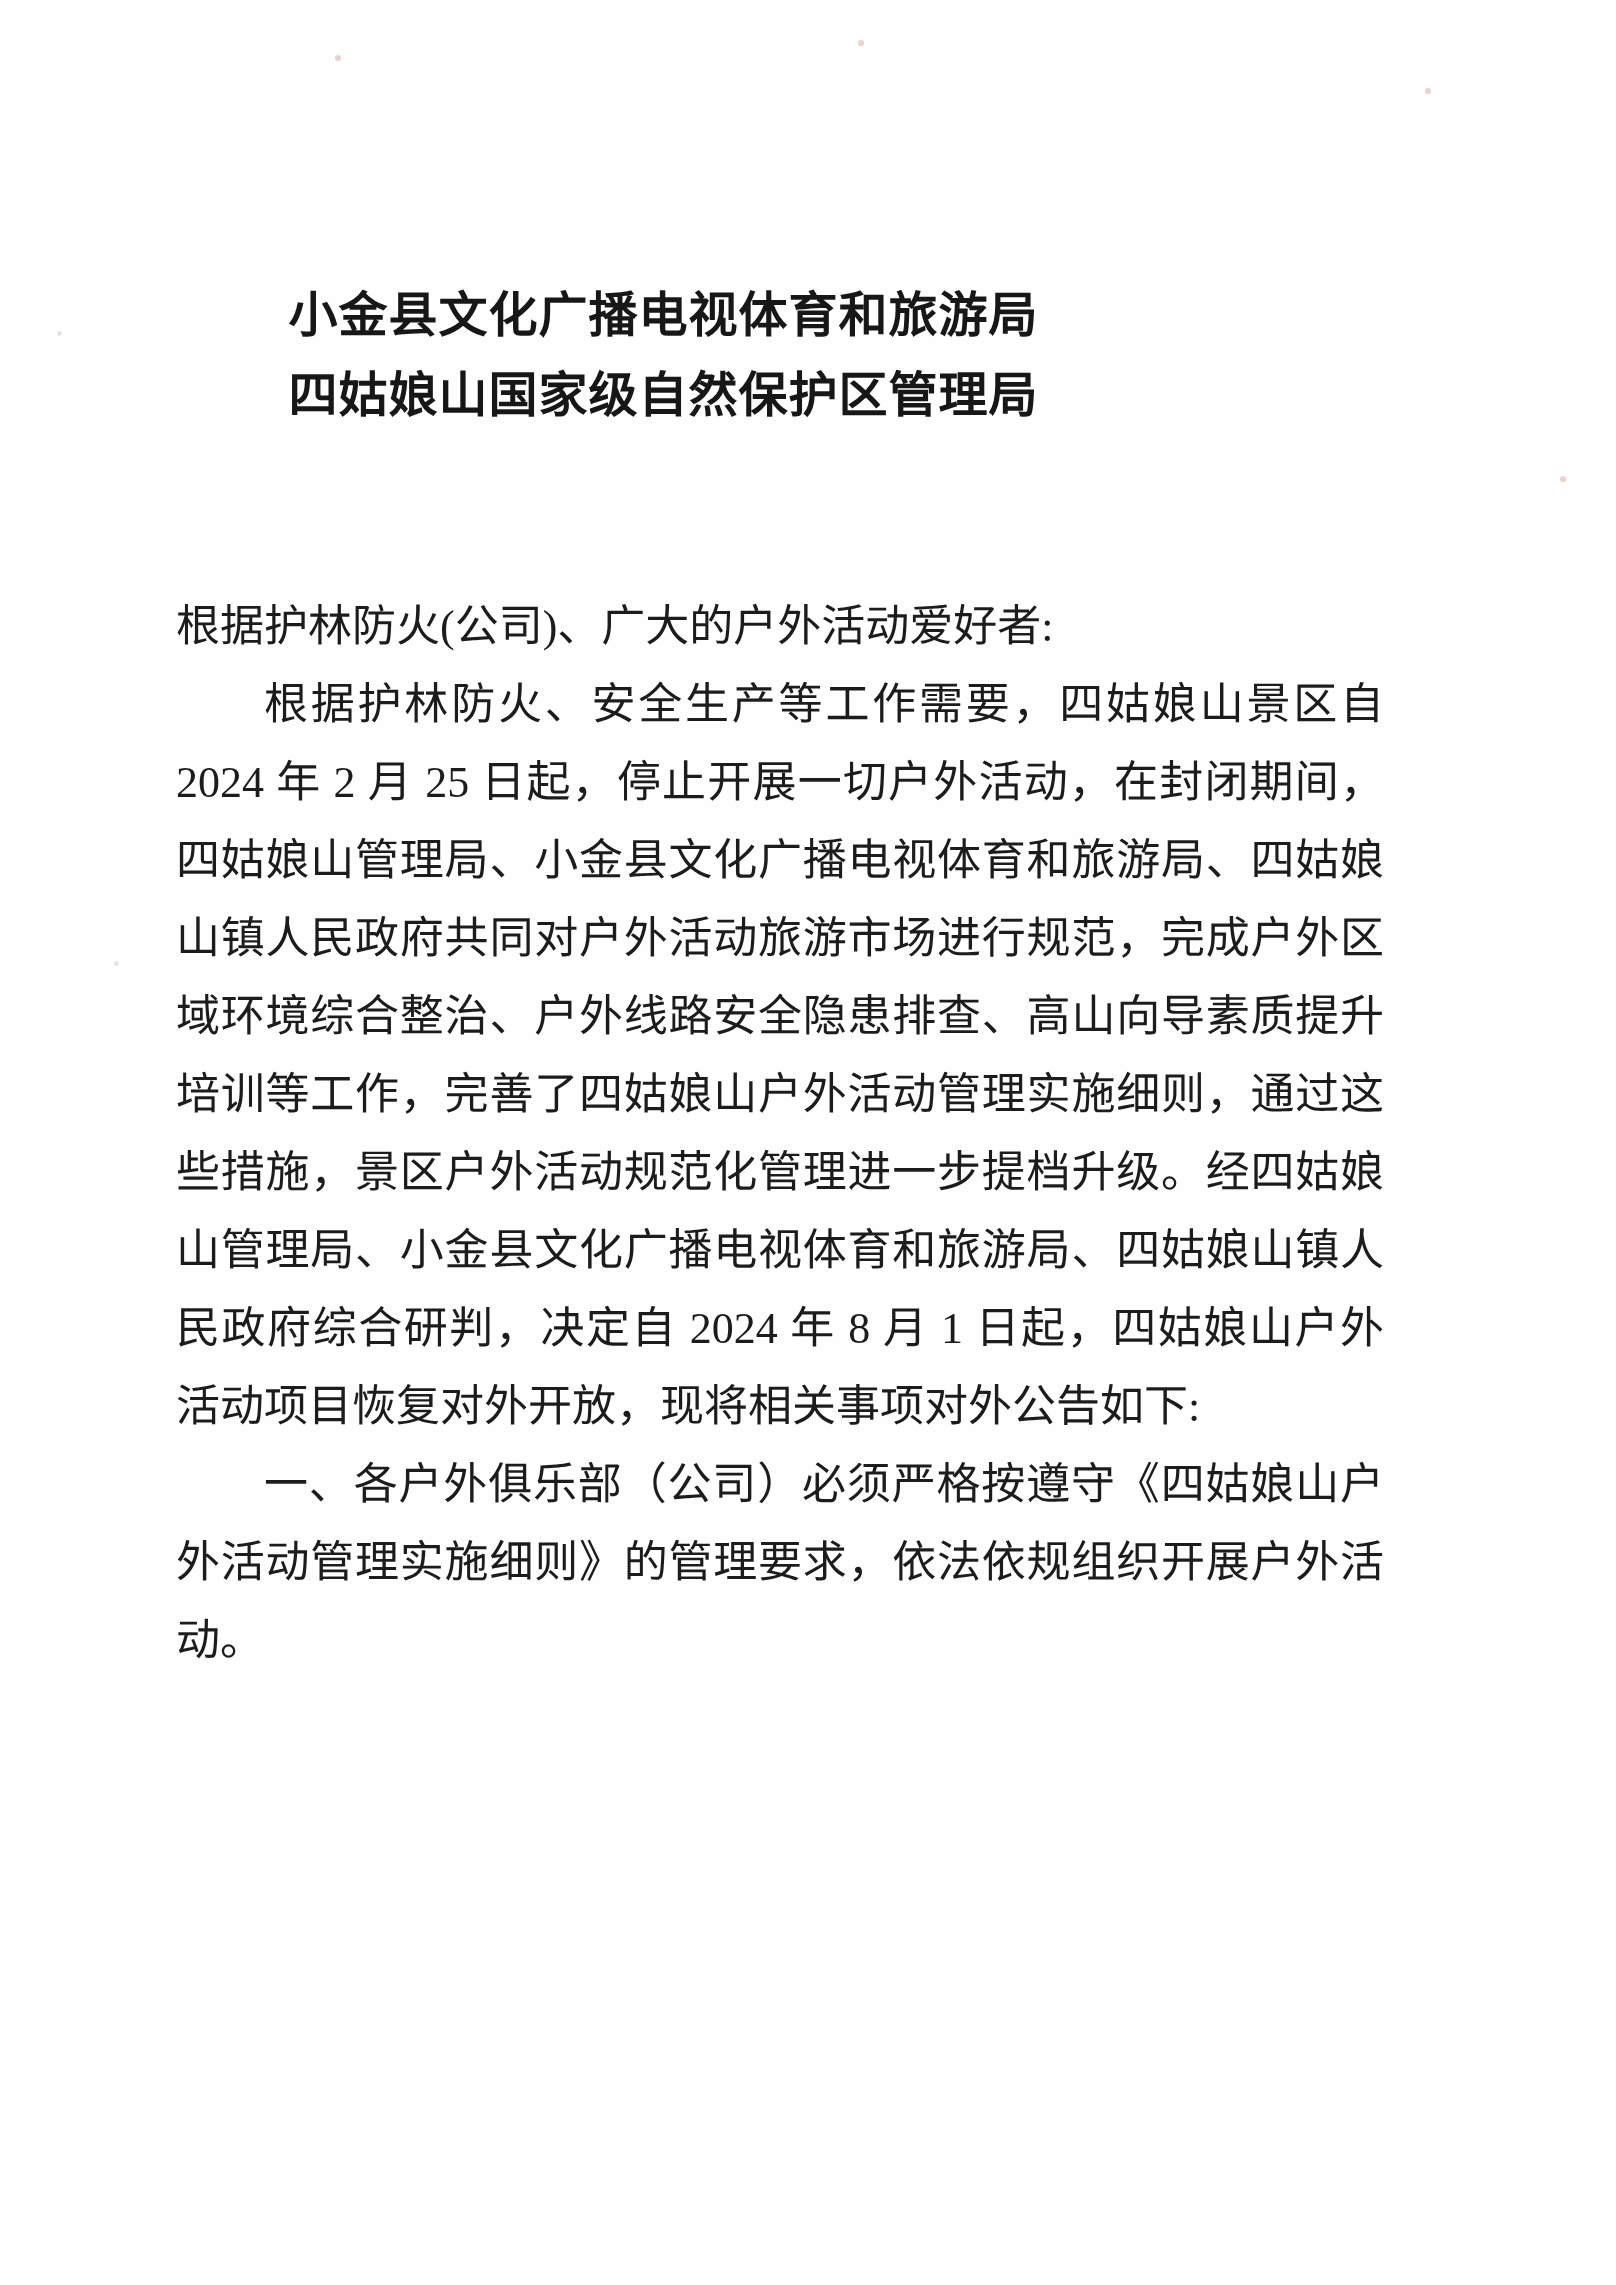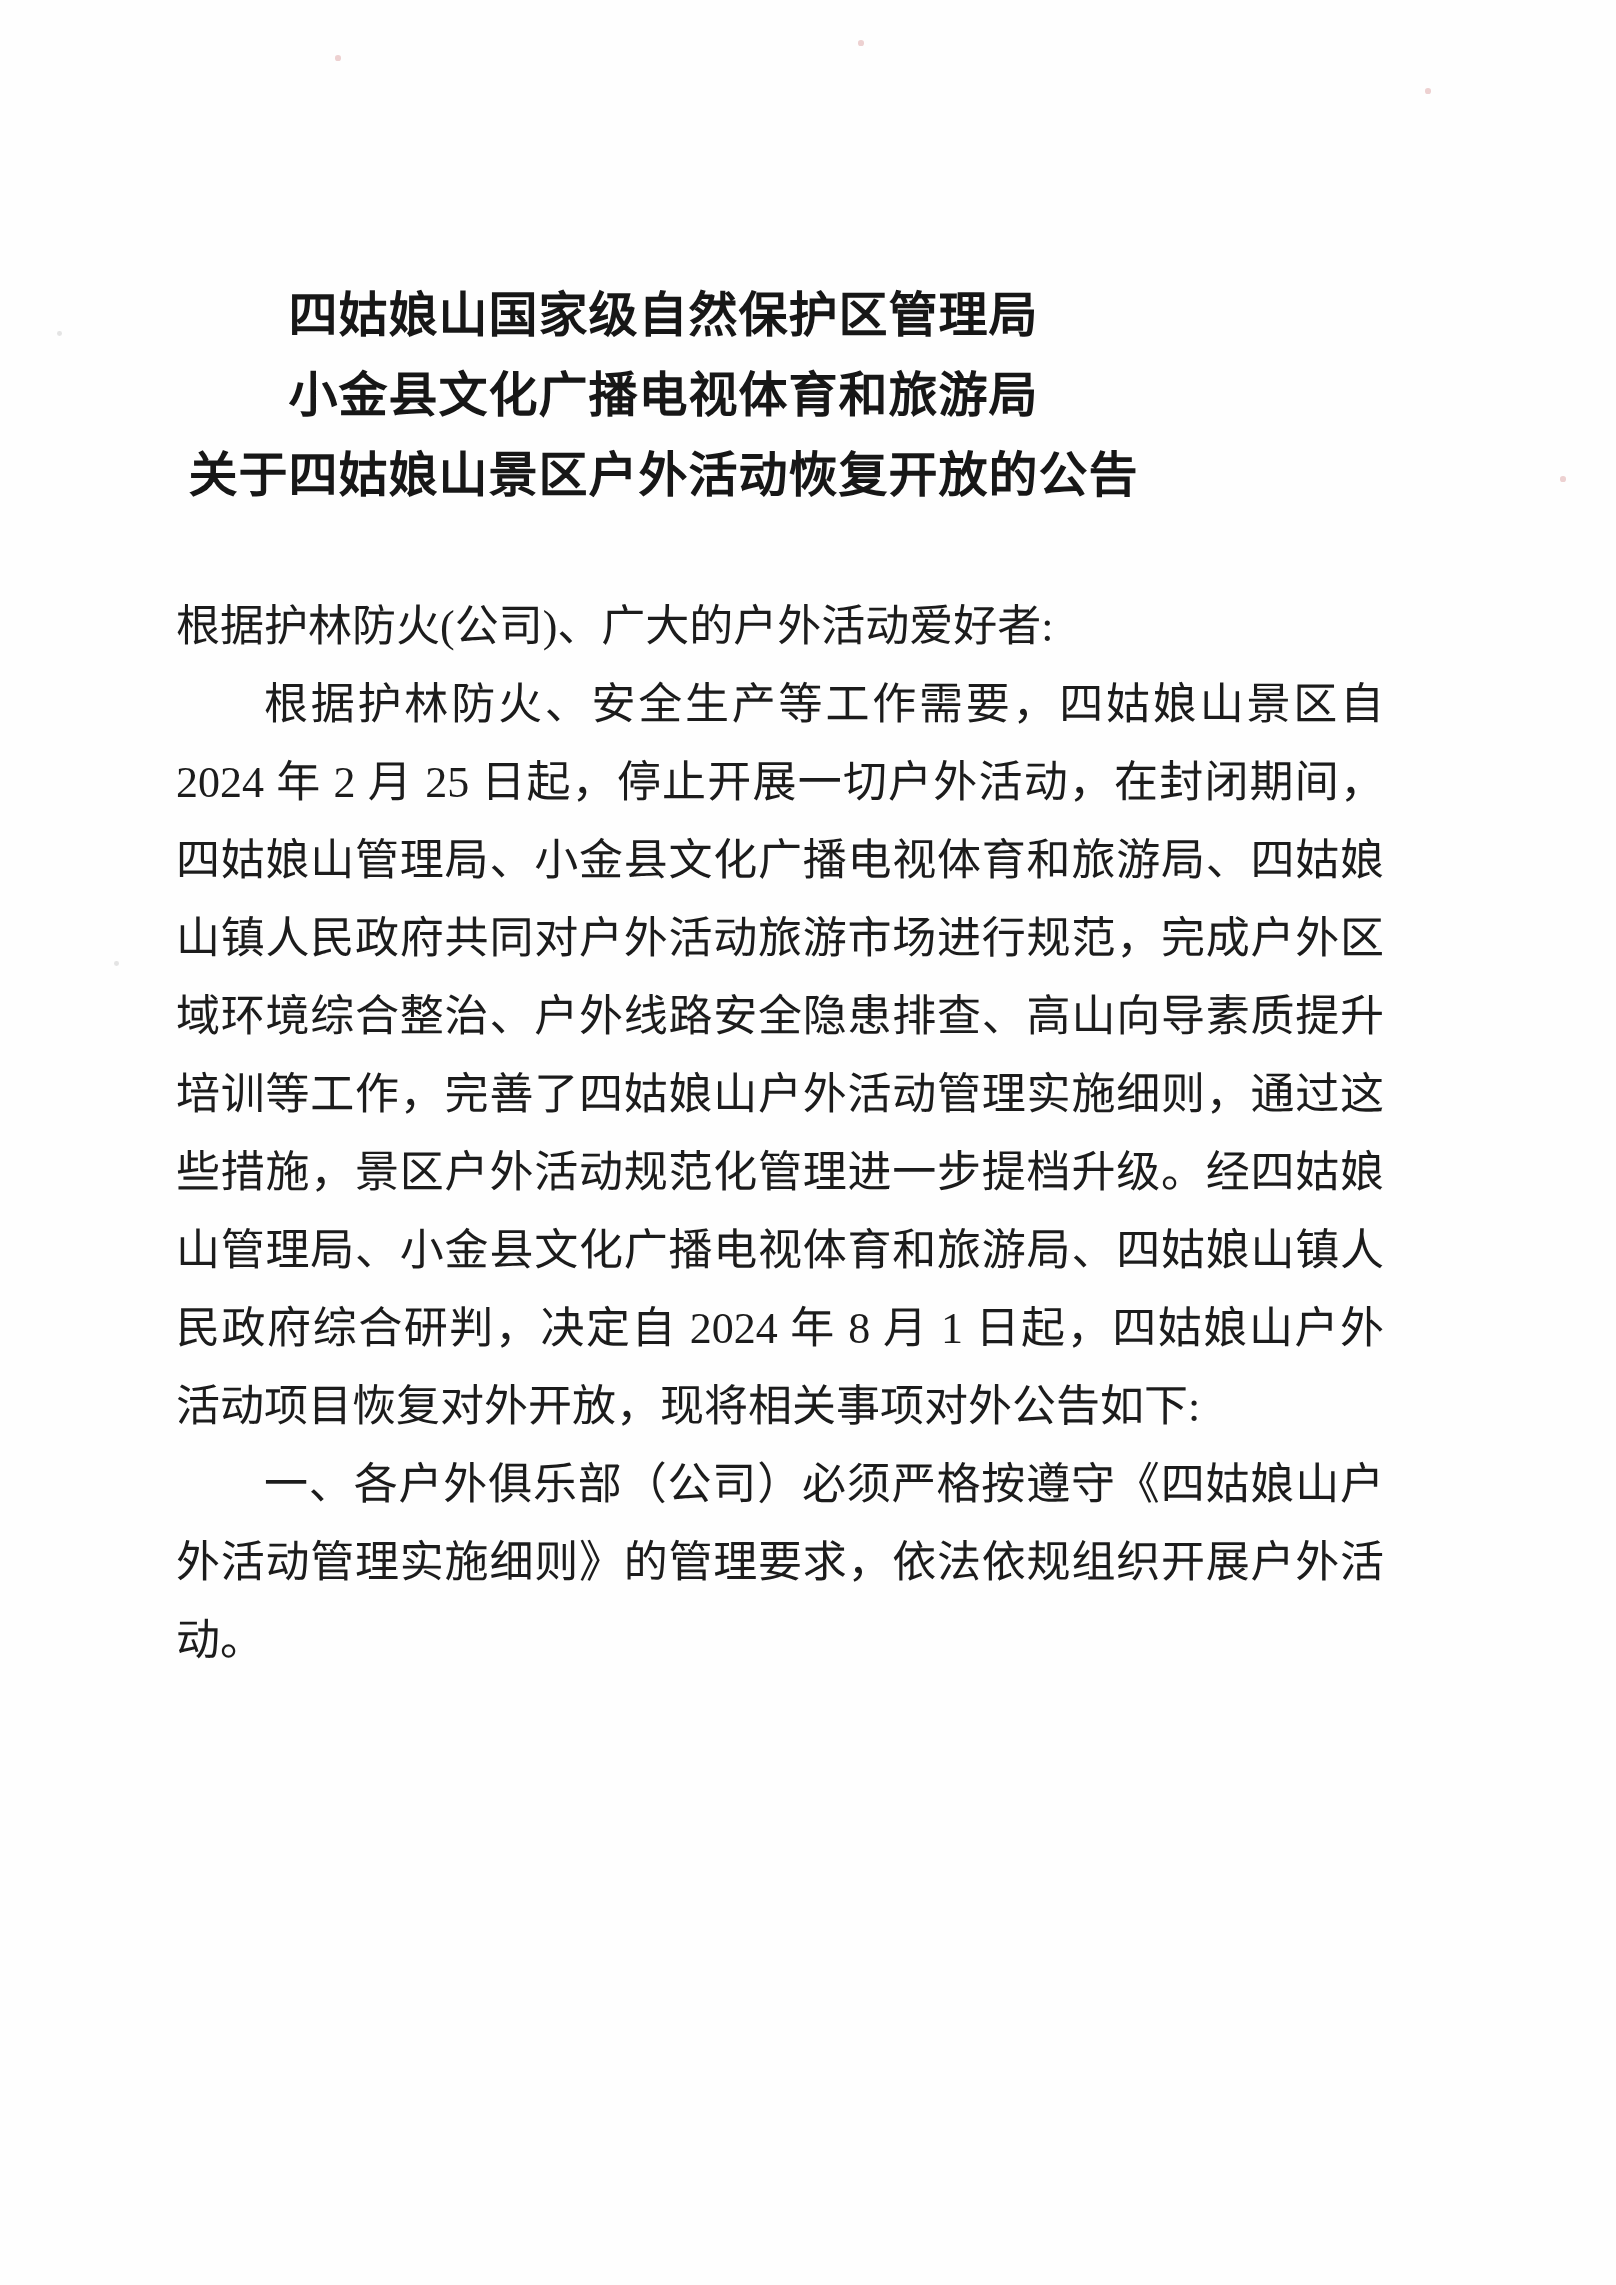--- a/index.html
+++ b/index.html
@@ -65,23 +65,22 @@
   .s5 { left: 1560px; top: 476px; }
   .s6 { left: 114px;  top: 961px;}
   .s7 { left: 980px; top: 1393px;}
 </style>
 </head>
 <body>
 
 <div class="page">
 
   <header class="title-block">
+    <div class="title-line">小金县文化广播电视体育和旅游局</div>
     <div class="title-line">四姑娘山国家级自然保护区管理局</div>
-    <div class="title-line">小金县文化广播电视体育和旅游局</div>
-    <div class="title-line">关于四姑娘山景区户外活动恢复开放的公告</div>
   </header>
 
   <main class="body-block">
     <p class="salutation">根据护林防火(公司)、广大的户外活动爱好者:</p>
     <p class="para">根据护林防火、安全生产等工作需要，四姑娘山景区自 2024 年 2 月 25 日起，停止开展一切户外活动，在封闭期间，四姑娘山管理局、小金县文化广播电视体育和旅游局、四姑娘山镇人民政府共同对户外活动旅游市场进行规范，完成户外区域环境综合整治、户外线路安全隐患排查、高山向导素质提升培训等工作，完善了四姑娘山户外活动管理实施细则，通过这些措施，景区户外活动规范化管理进一步提档升级。经四姑娘山管理局、小金县文化广播电视体育和旅游局、四姑娘山镇人民政府综合研判，决定自 2024 年 8 月 1 日起，四姑娘山户外活动项目恢复对外开放，现将相关事项对外公告如下:</p>
     <p class="para">一、各户外俱乐部（公司）必须严格按遵守《四姑娘山户外活动管理实施细则》的管理要求，依法依规组织开展户外活动。</p>
   </main>
 
   <div class="speck red s1"></div>
   <div class="speck red s2"></div>

